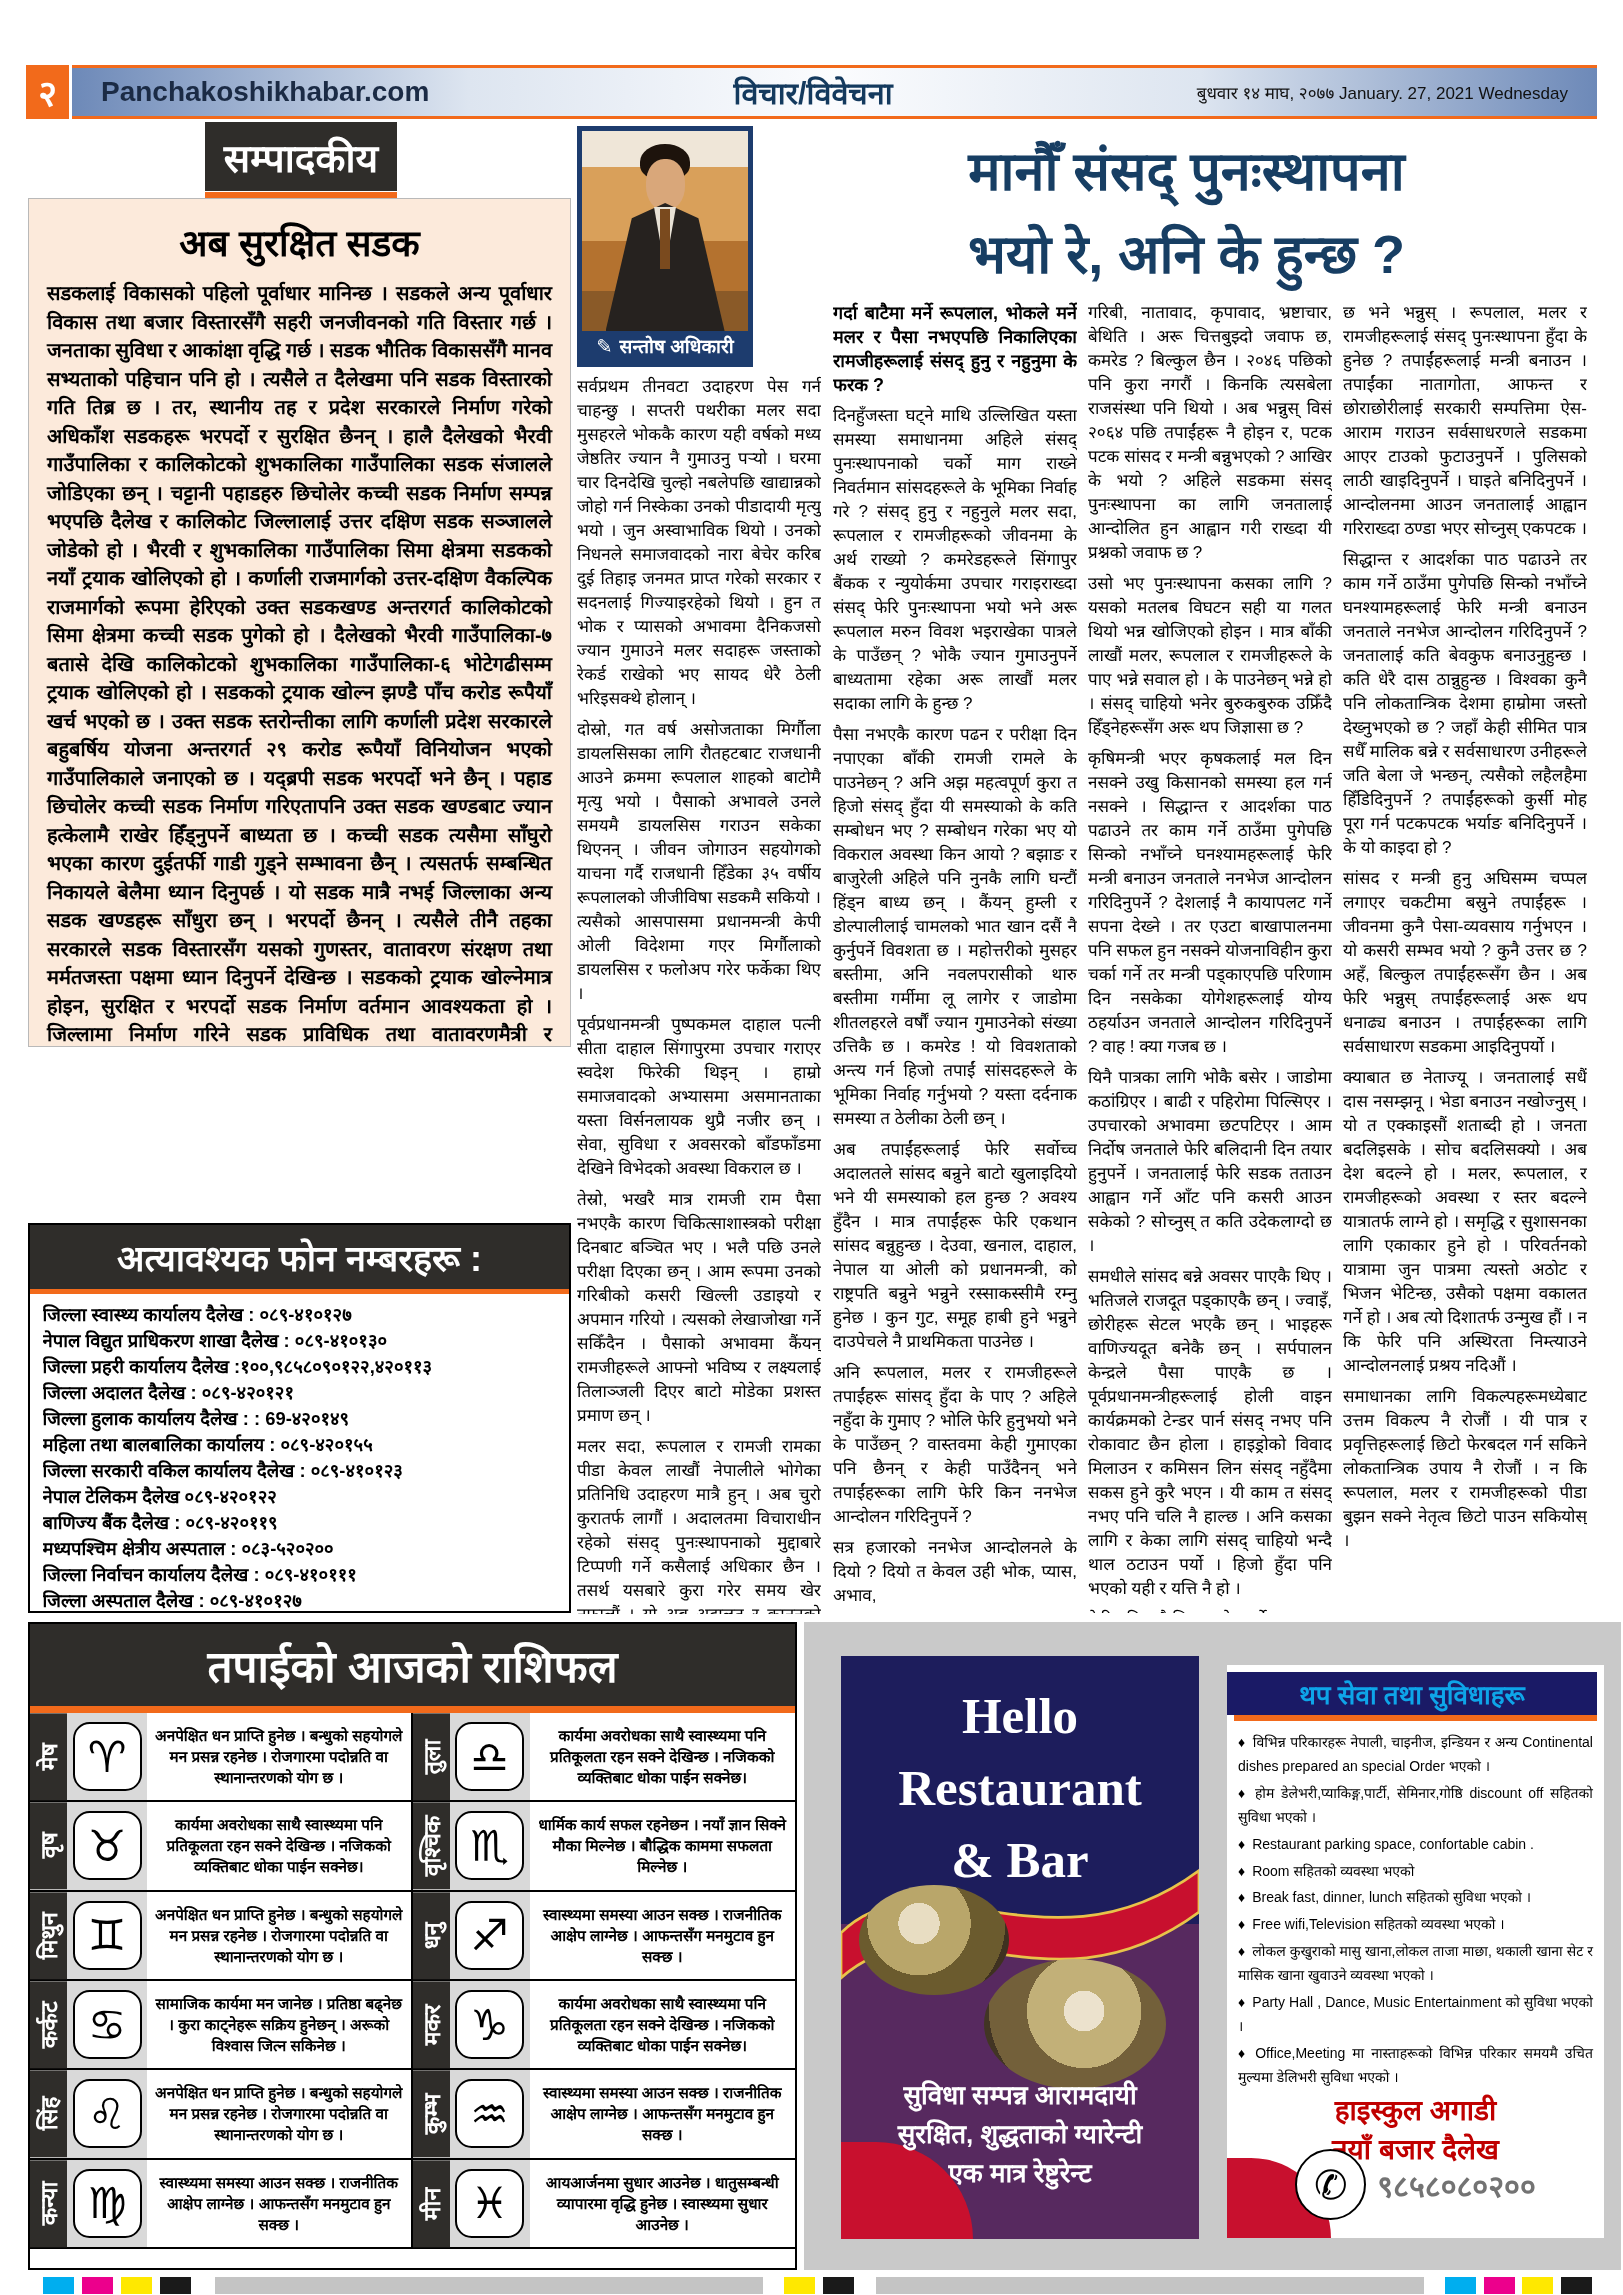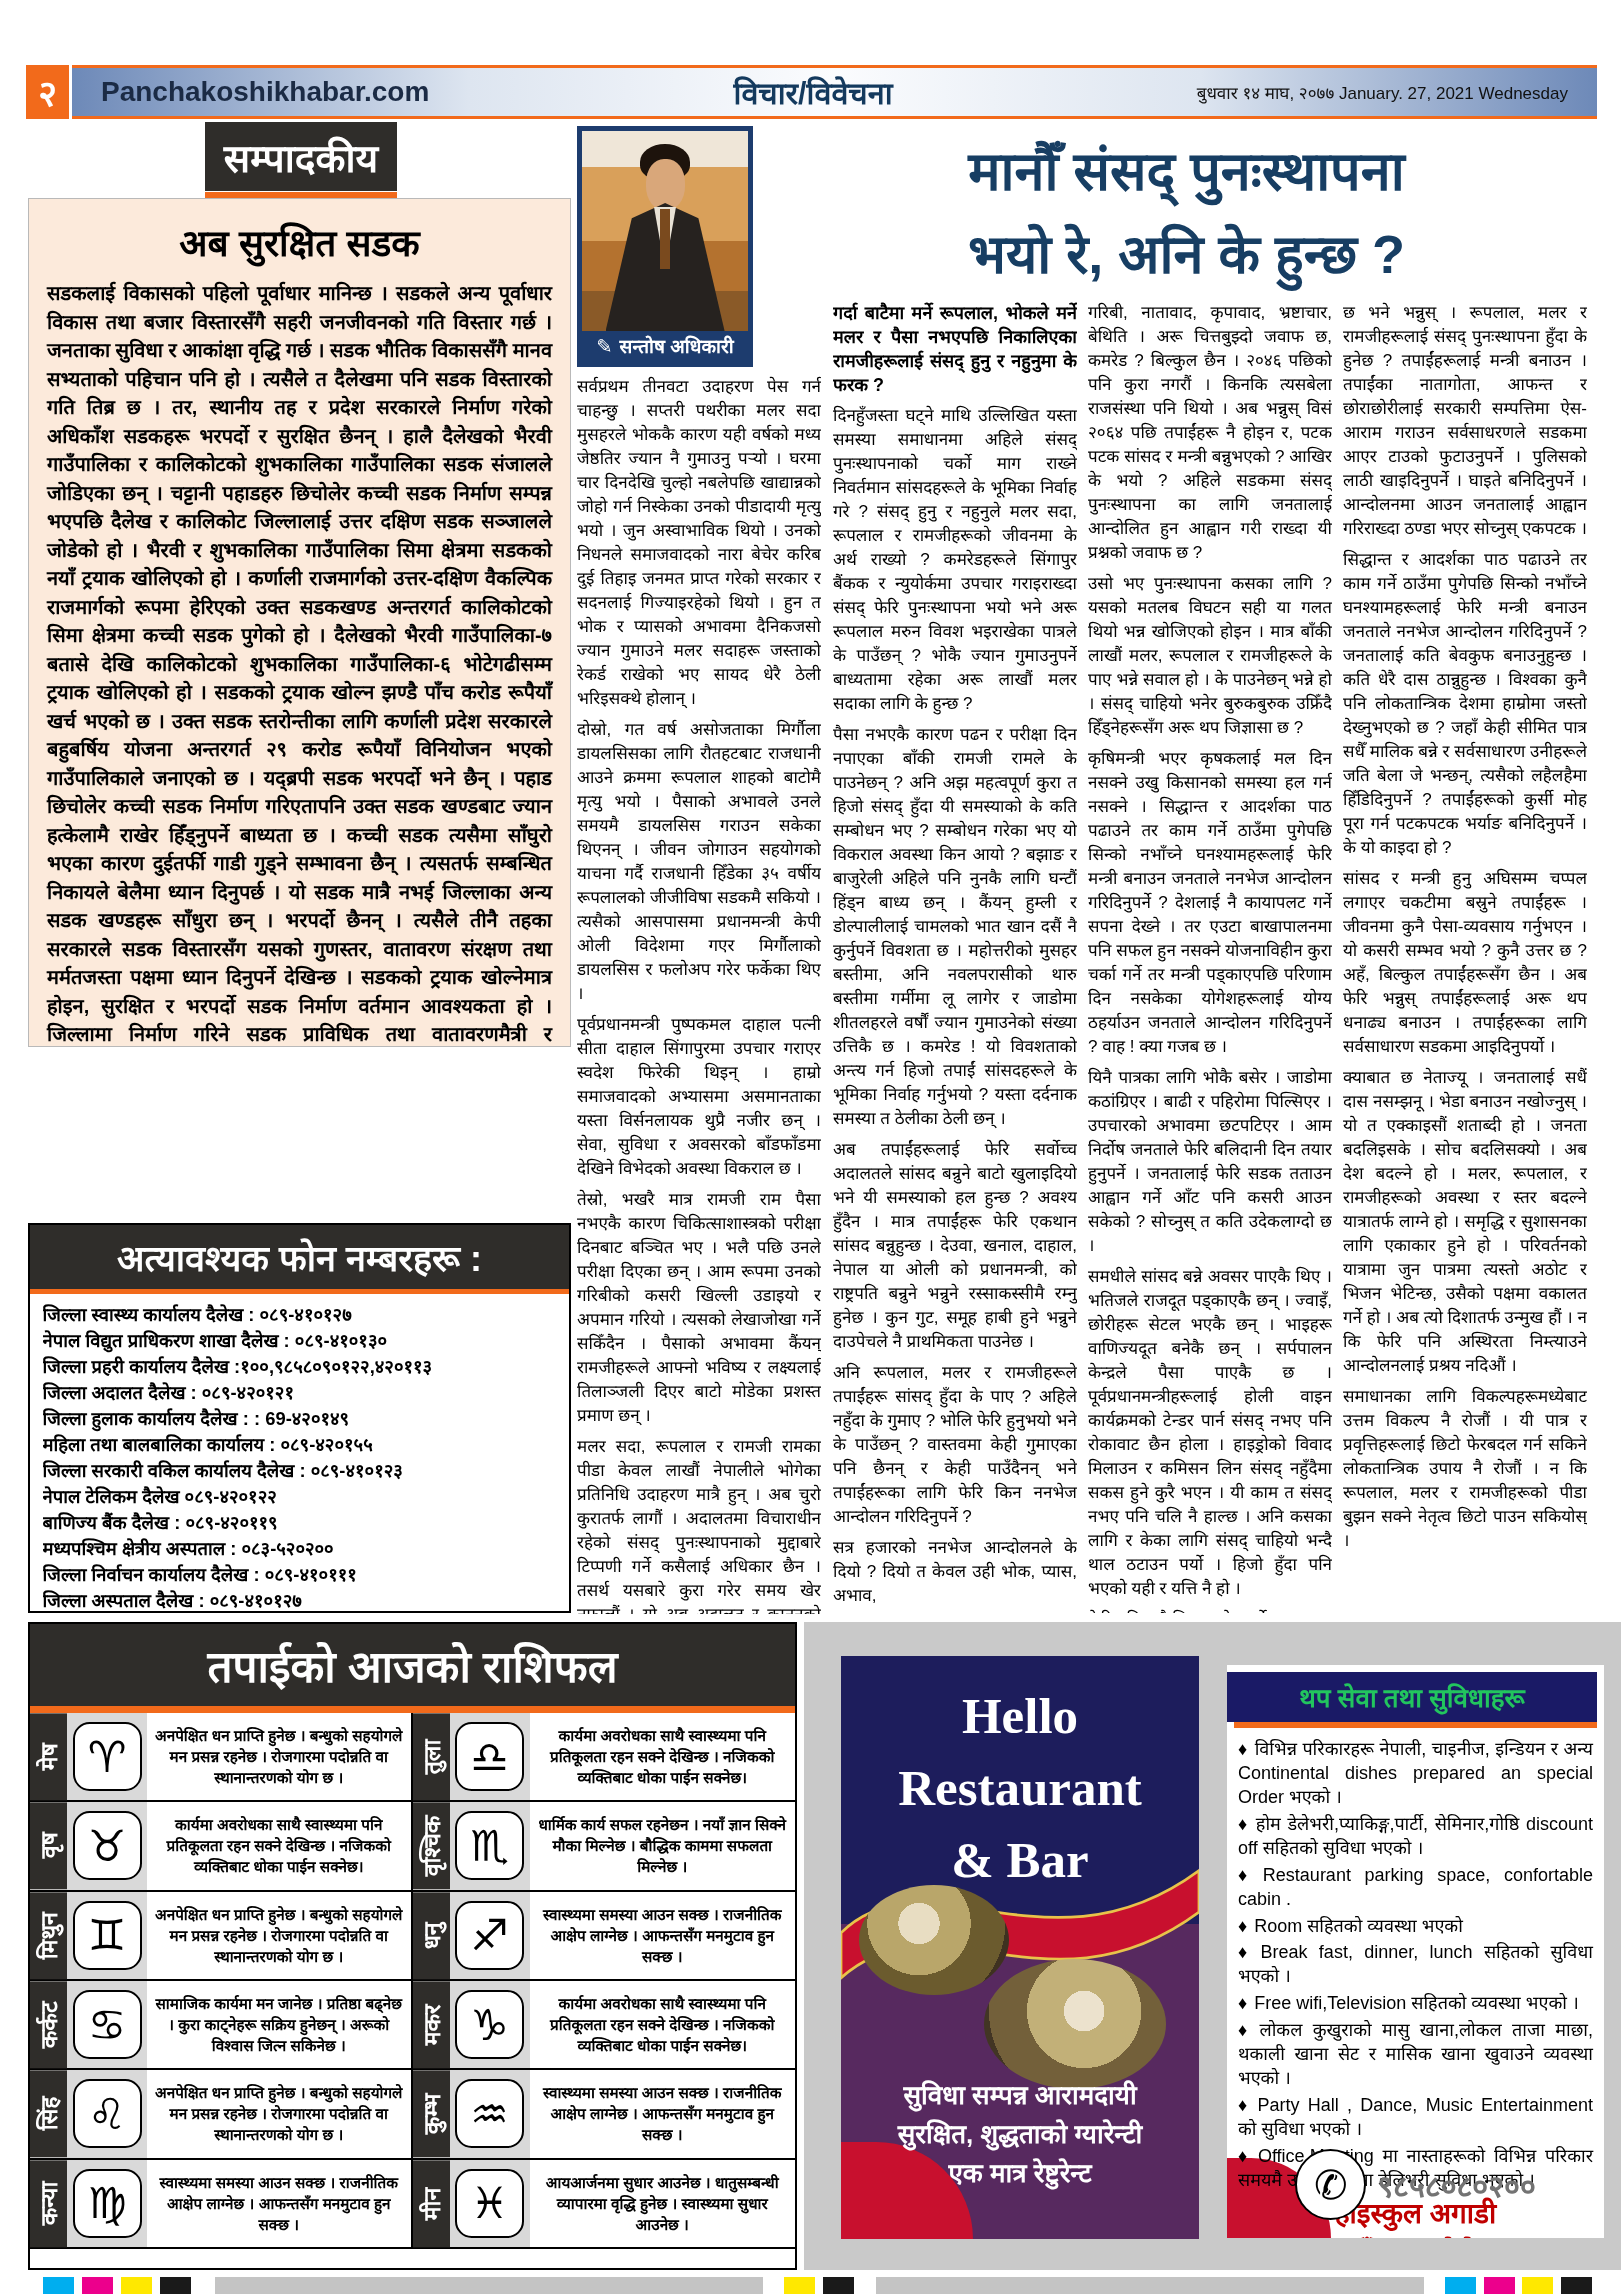--- a/index.html
+++ b/index.html
@@ -77,25 +77,25 @@
   .swoosh{position:absolute;left:0;top:173px;width:358px;height:180px;z-index:2;}
   .oval1{position:absolute;left:18px;top:229px;width:150px;height:110px;border-radius:50%;z-index:2;
          background:radial-gradient(circle at 40% 35%,#e8ddc2 0 18%,#b9a66a 18% 45%,#6b5b2e 45% 75%,#3e3120 75% 100%);}
   .oval2{position:absolute;left:143px;top:303px;width:182px;height:130px;border-radius:50%;z-index:2;
          background:radial-gradient(circle at 55% 40%,#ece2cd 0 16%,#c2b078 16% 45%,#73603a 45% 75%,#423524 75% 100%);}
   .rtag{position:absolute;left:0;bottom:46px;width:100%;z-index:3;text-align:center;color:#fff;
         font-size:26px;font-weight:bold;line-height:39px;}
   .redcorner{position:absolute;left:0;bottom:0;width:132px;height:97px;background:#c8102e;
              border-top-right-radius:118px;z-index:1;}
   .whitecard{left:1227px;top:1665px;width:377px;height:573px;background:#fff;overflow:hidden;}
-  .svchdr{margin:7px 7px 0 0;height:50px;background:#1a1a66;color:#22c55e;font-size:26px;font-weight:bold;
+  .svchdr{margin:7px 7px 0 0;height:43px;background:#1a1a66;color:#0ea5e9;font-size:26px;font-weight:bold;
           display:flex;align-items:center;justify-content:center;}
   .svcbar{margin:0 7px;height:5.6px;background:#f26a1b;}
   .svclist{padding:9.7px 11px 0 11px;position:relative;z-index:2;}
-  .svc{font-size:18px;line-height:24px;margin-bottom:2.8px;text-align:justify;}
+  .svc{font-size:14px;line-height:24px;margin-bottom:2.8px;text-align:justify;}
   .dia{margin-right:7px;}
   .addr{margin-top:2.8px;text-align:center;color:#c00000;font-size:28px;font-weight:bold;line-height:39px;position:relative;z-index:2;}
   .phonerow{position:absolute;left:0;bottom:18px;width:100%;display:flex;align-items:center;justify-content:center;gap:11px;z-index:2;}
   .phglyph{width:67px;height:67px;border:2.8px solid #000;border-radius:50%;background:#fff;
            display:flex;align-items:center;justify-content:center;font-size:40px;}
   .phnum{color:#737373;font-size:30.5px;font-weight:bold;}
   .redcorner2{position:absolute;left:0;bottom:0;width:104px;height:80px;background:#c8102e;border-top-right-radius:97px;z-index:1;}
 
   
   .marks{left:0;top:2277px;width:1623px;height:16.7px;}

